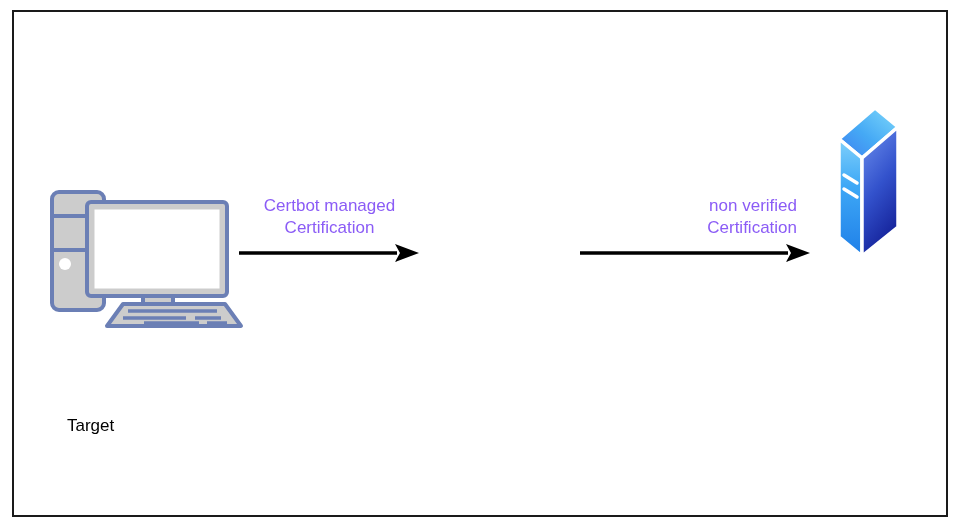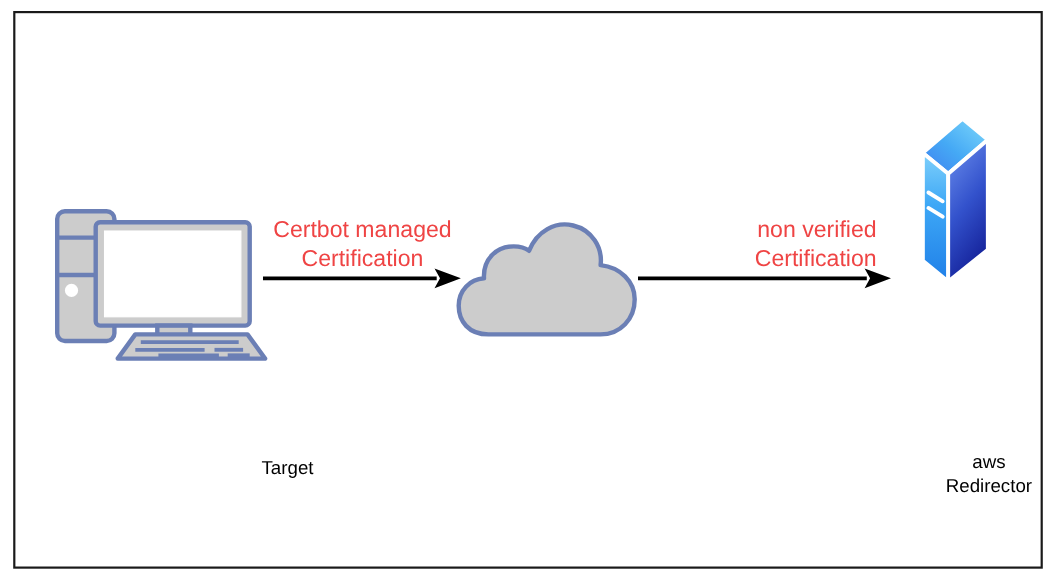--- a/index.html
+++ b/index.html
@@ -46,25 +46,25 @@
     user-select: none;
   }
   
   #node-target {
     left: 35px;
     top: 178px;
     width: 185px;
     height: 140px;
   }
   #target-label {
-    left: 51px;
+    left: 18px;
     top: 225px;
     width: 185px;
     font-size: 17px;
-    text-align: right;
+    text-align: left;
   }
   
   #node-cloud {
     left: 400px;
     top: 186px;
     width: 170px;
     height: 112px;
   }
   #cloud-label {
     left: 400px;
@@ -88,22 +88,22 @@
     height: 26px;
   }
   #edge-cloud-server {
     left: 566px;
     top: 228px;
     width: 230px;
     height: 26px;
   }
   .edge-label {
     position: absolute;
-    color: #ef4444;
-    font-size: 21px;
+    color: #8b5cf6;
+    font-size: 17px;
     line-height: 1.3;
     white-space: pre;
     user-select: none;
   }
   #edge-label-1 {
     left: 228px;
     top: 183px;
     width: 175px;
     text-align: center;
   }
@@ -139,36 +139,20 @@
           <line x1="79" y1="121" x2="168" y2="121"></line>
           <line x1="74" y1="128" x2="137" y2="128"></line>
           <line x1="146" y1="128" x2="172" y2="128"></line>
           <line x1="95" y1="133" x2="150" y2="133"></line>
           <line x1="158" y1="133" x2="178" y2="133"></line>
         </g>
       </svg>
       <div class="node-label" id="target-label">Target</div>
     </div>
 
-    <div class="node" id="node-cloud">
-      <svg class="svg-node" width="170" height="112" viewBox="0 0 170 112">
-        <path d="M 30 106
-                 C 12 106 3 94 3 80
-                 C 3 66 13 56 26 55
-                 C 25 38 37 26 53 26
-                 C 58 26 63 27 67 30
-                 C 74 12 91 3 107 7
-                 C 124 11 134 27 132 43
-                 C 150 45 163 58 163 74
-                 C 163 92 150 106 132 106
-                 Z" fill="#cccccc" stroke="#6b7fb5" stroke-width="4" stroke-linejoin="round"></path>
-      </svg>
-      <div class="node-label" id="cloud-label">aws
-Redirector</div>
-    </div>
 
     <div class="node" id="node-server">
       <svg class="svg-node" width="92" height="168" viewBox="0 0 92 168">
         <defs>
           <linearGradient id="gradServerTop" x1="0" y1="1" x2="1" y2="0">
             <stop offset="0%" stop-color="#3f7ff0"></stop>
             <stop offset="45%" stop-color="#45a9f5"></stop>
             <stop offset="100%" stop-color="#7fd9fb"></stop>
           </linearGradient>
           <linearGradient id="gradServerLeft" x1="0" y1="0" x2="0" y2="1">

